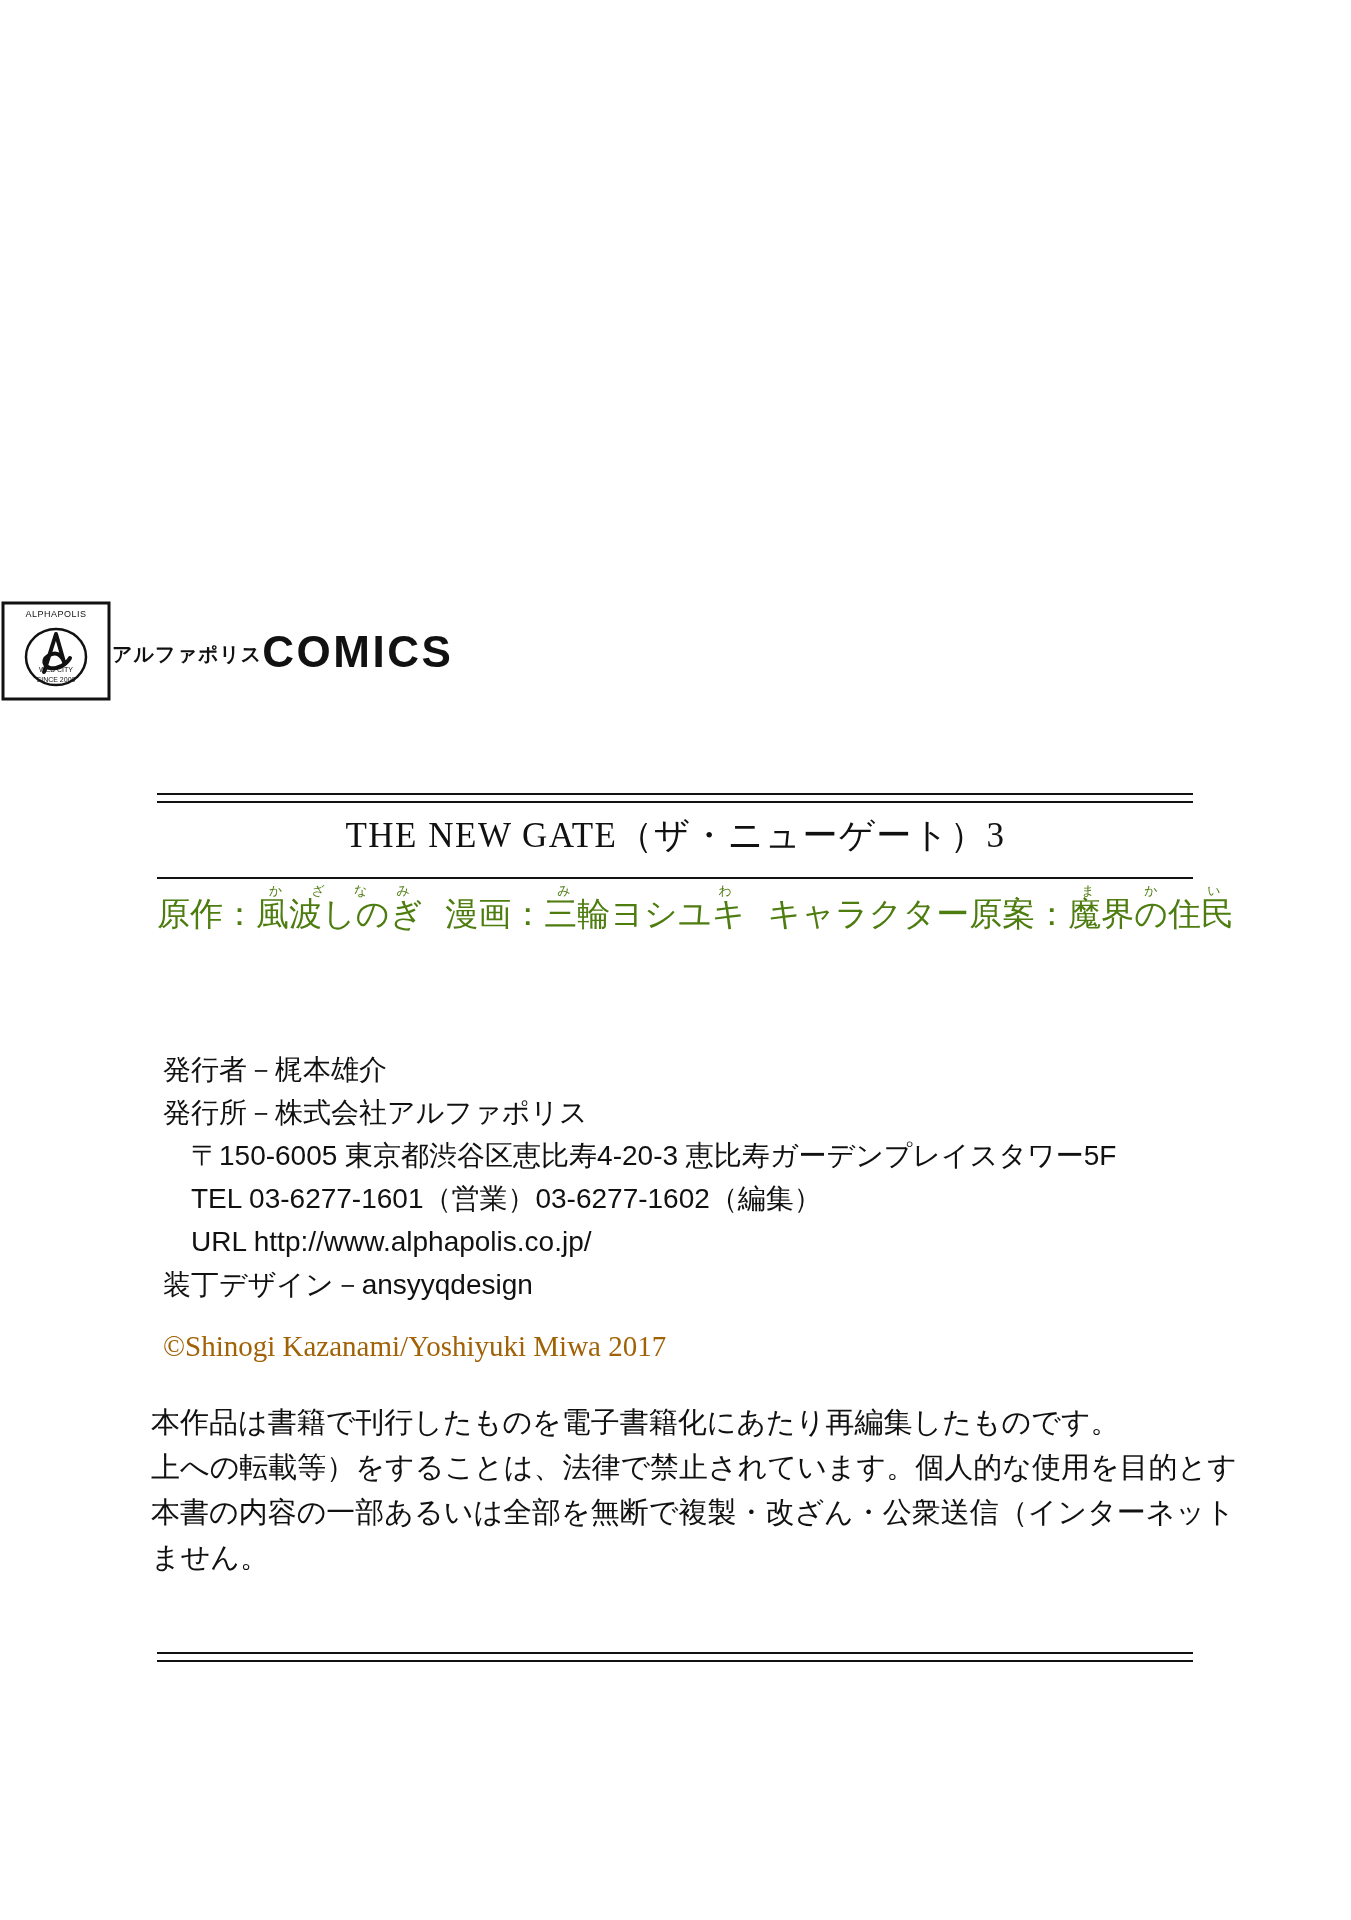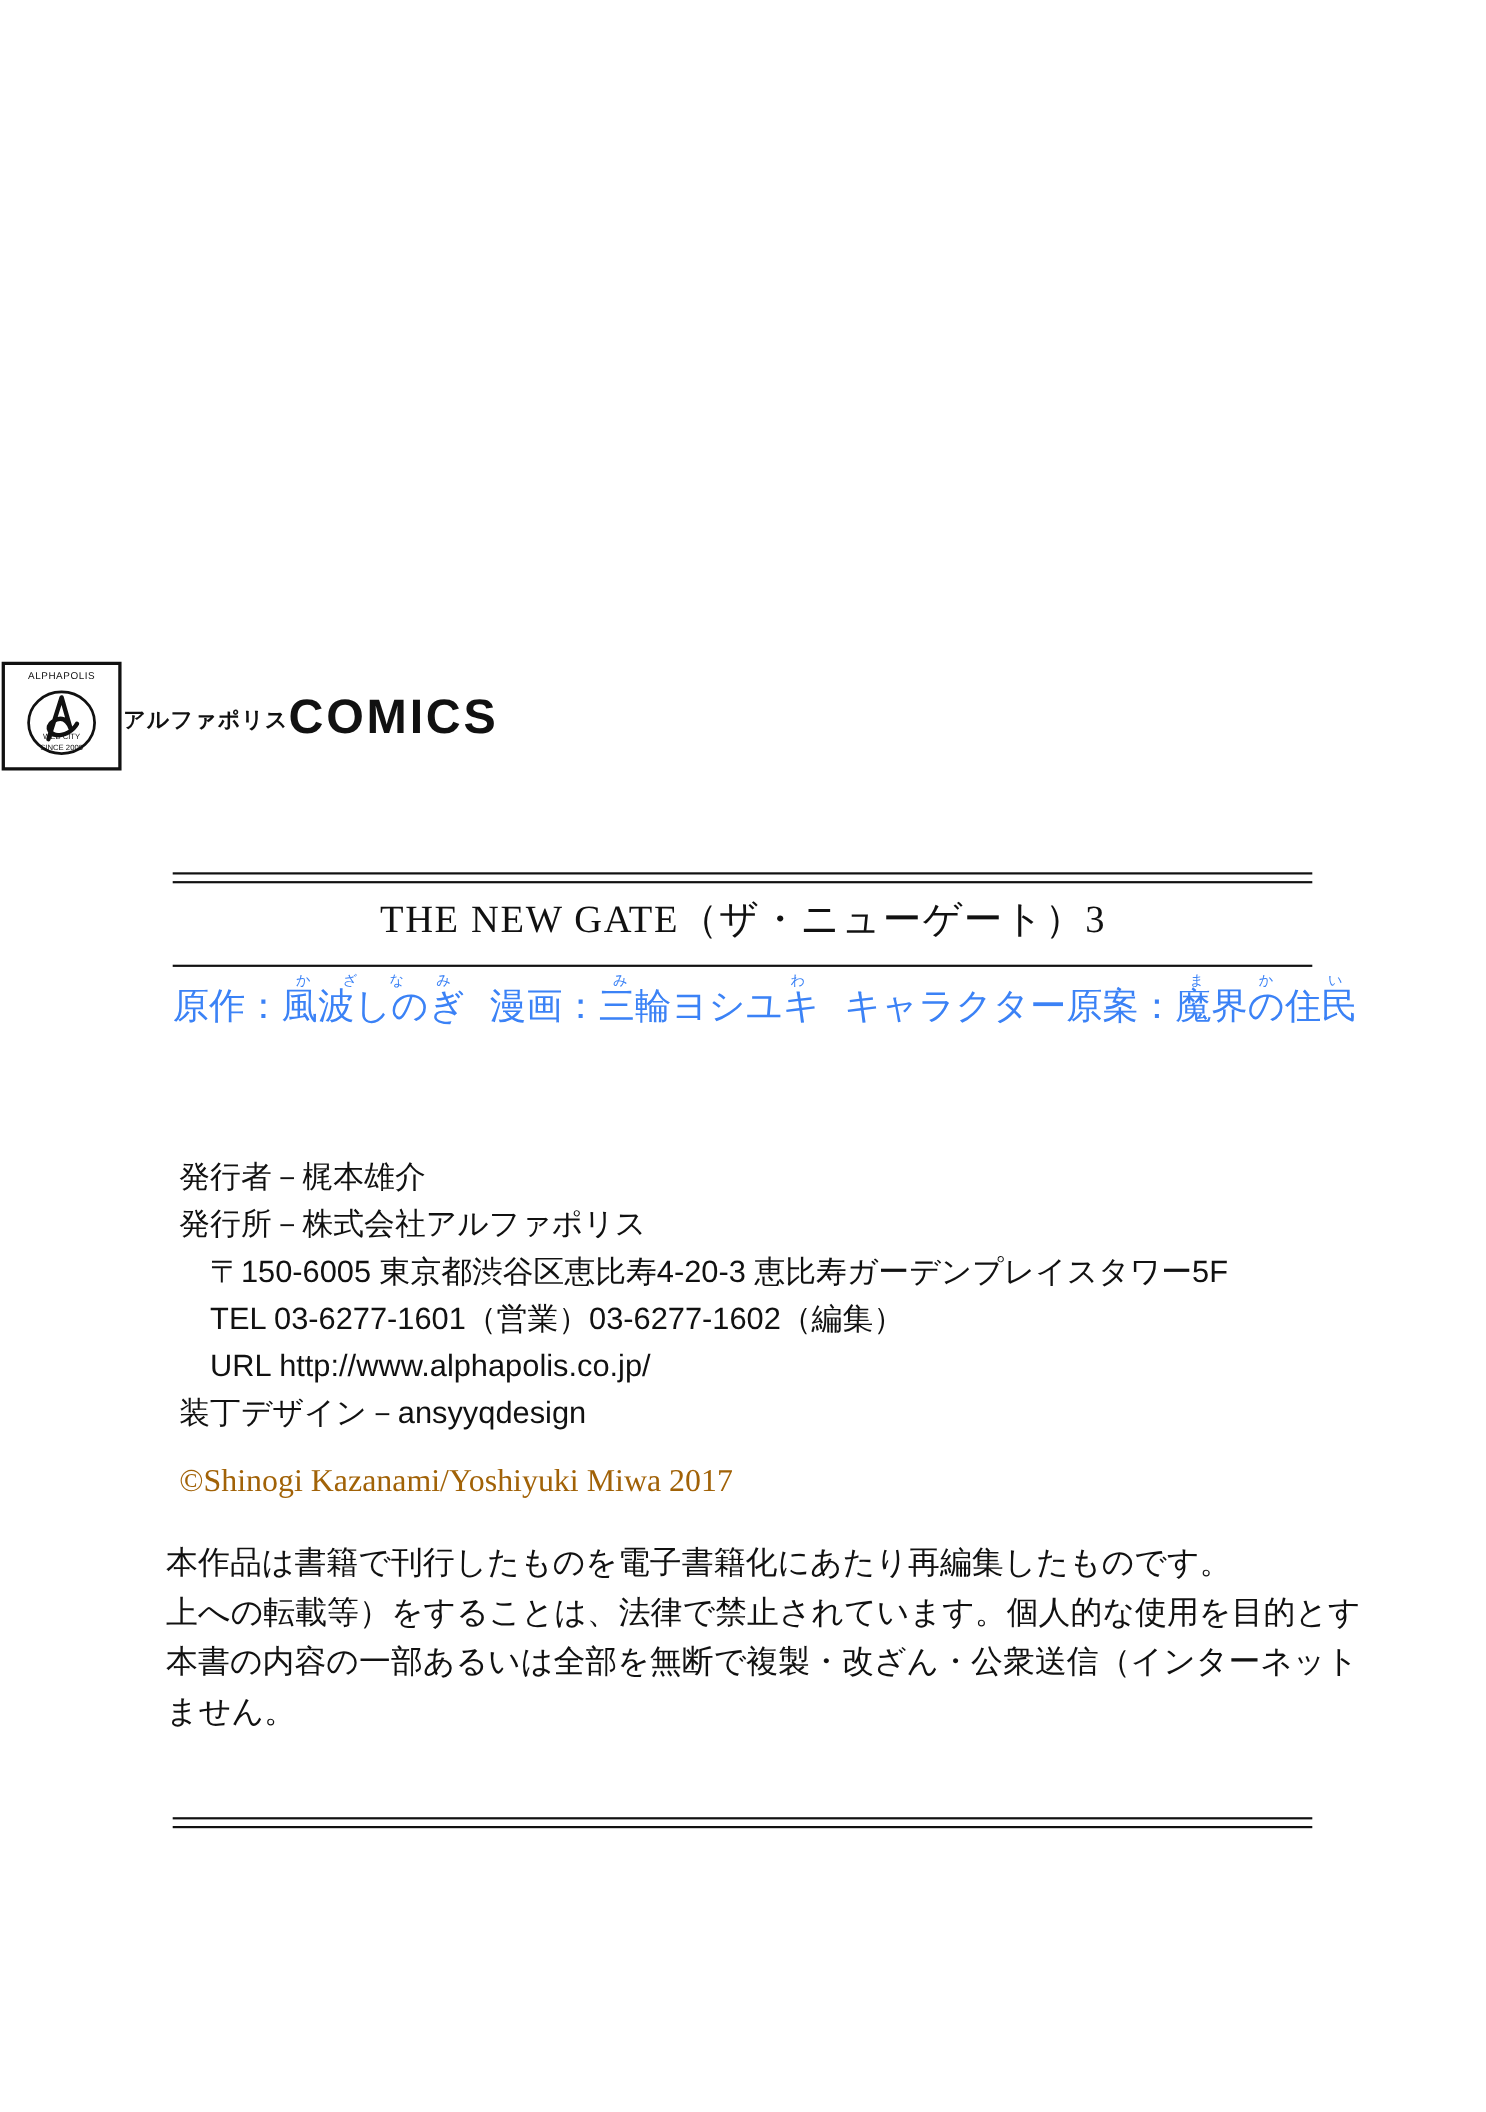--- a/index.html
+++ b/index.html
@@ -96,21 +96,21 @@
   }
 
   
   .credits {
     position: absolute;
     top: 884px;
     left: 157px;
     width: 1036px;
     font-family: "Liberation Sans", sans-serif;
     font-size: 33px;
-    color: #3b82f6;
+    color: #4d7c0f;
     white-space: nowrap;
     letter-spacing: 0px;
   }
   .credits ruby { ruby-position: over; }
   .credits rt {
     font-size: 13px;
     letter-spacing: 0.5px;
     font-weight: 400;
   }
   .gap { display: inline-block; width: 22px; }
@@ -145,21 +145,21 @@
     font-size: 29px;
     color: #a16207;
     text-align: right;
   }
 
   .notice {
     position: absolute;
     top: 1400px;
     left: 151px;
     width: 1055px;
-    font-family: Liberation Mono, monospace;
+    font-family: Liberation Serif, serif;
     font-size: 29px;
     line-height: 45px;
     color: #111;
   }
   .notice div { white-space: nowrap; }
 </style>
 </head>
 <body>
 
 <div class="page">

